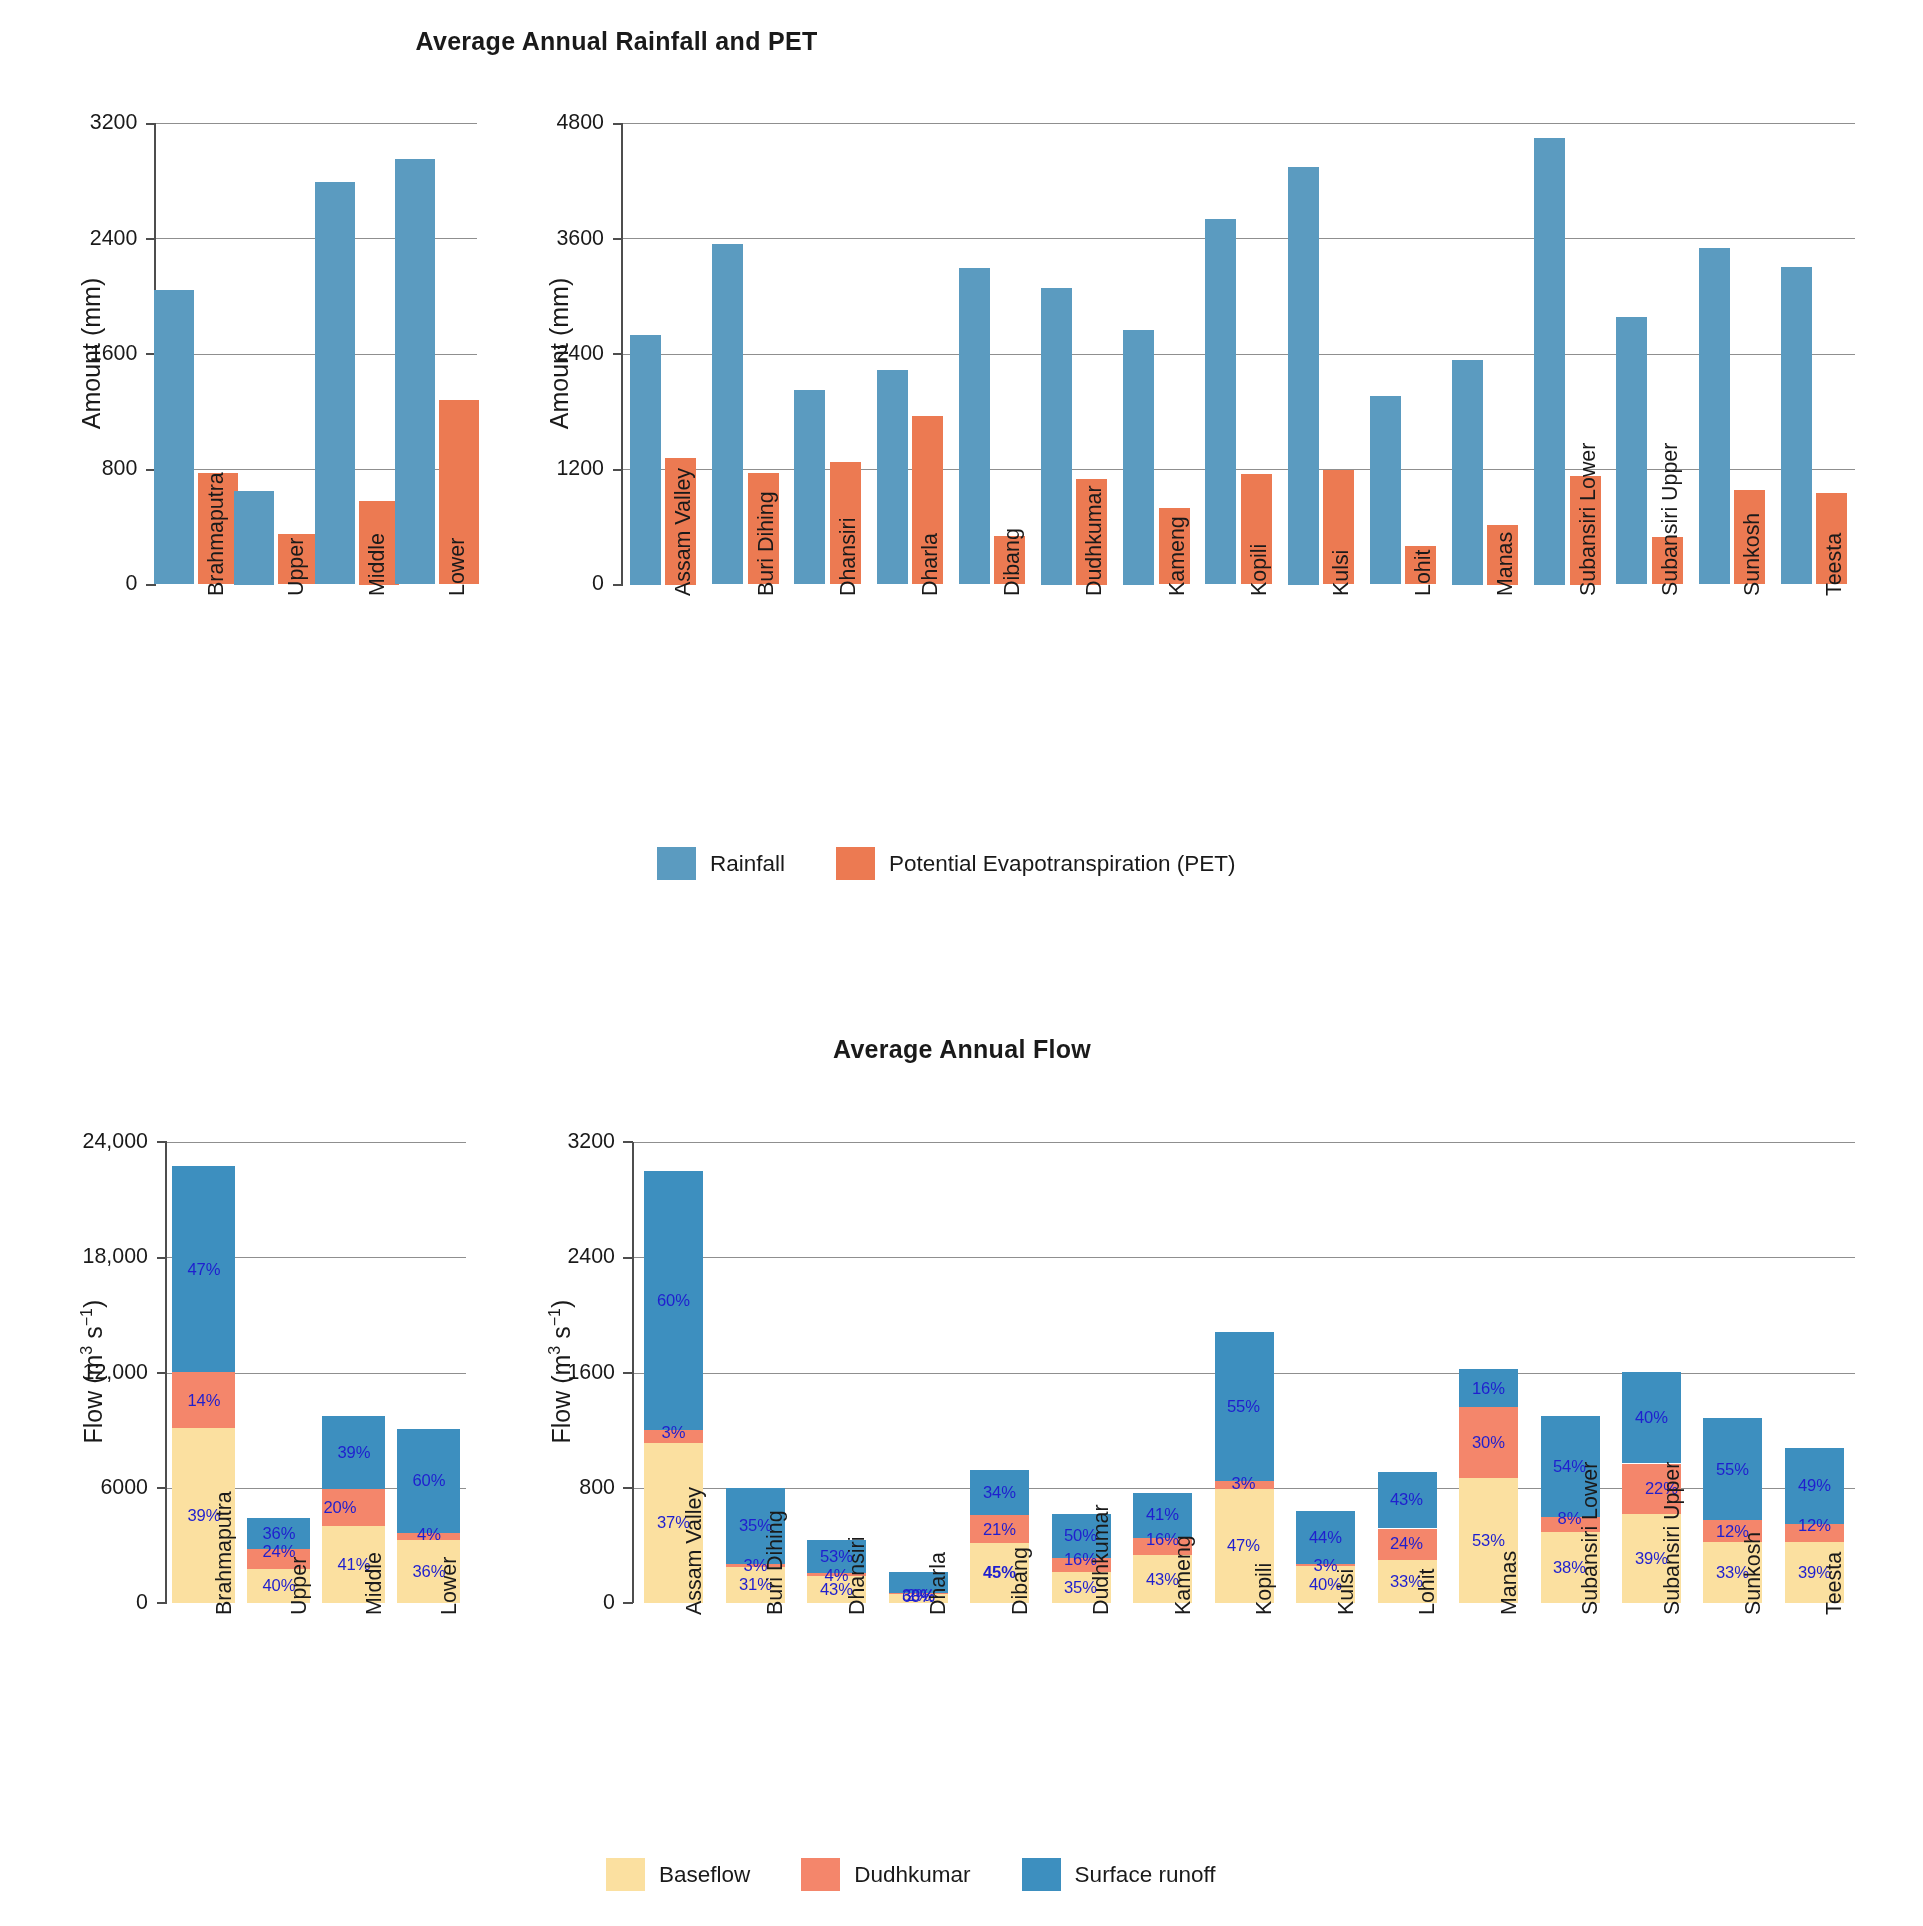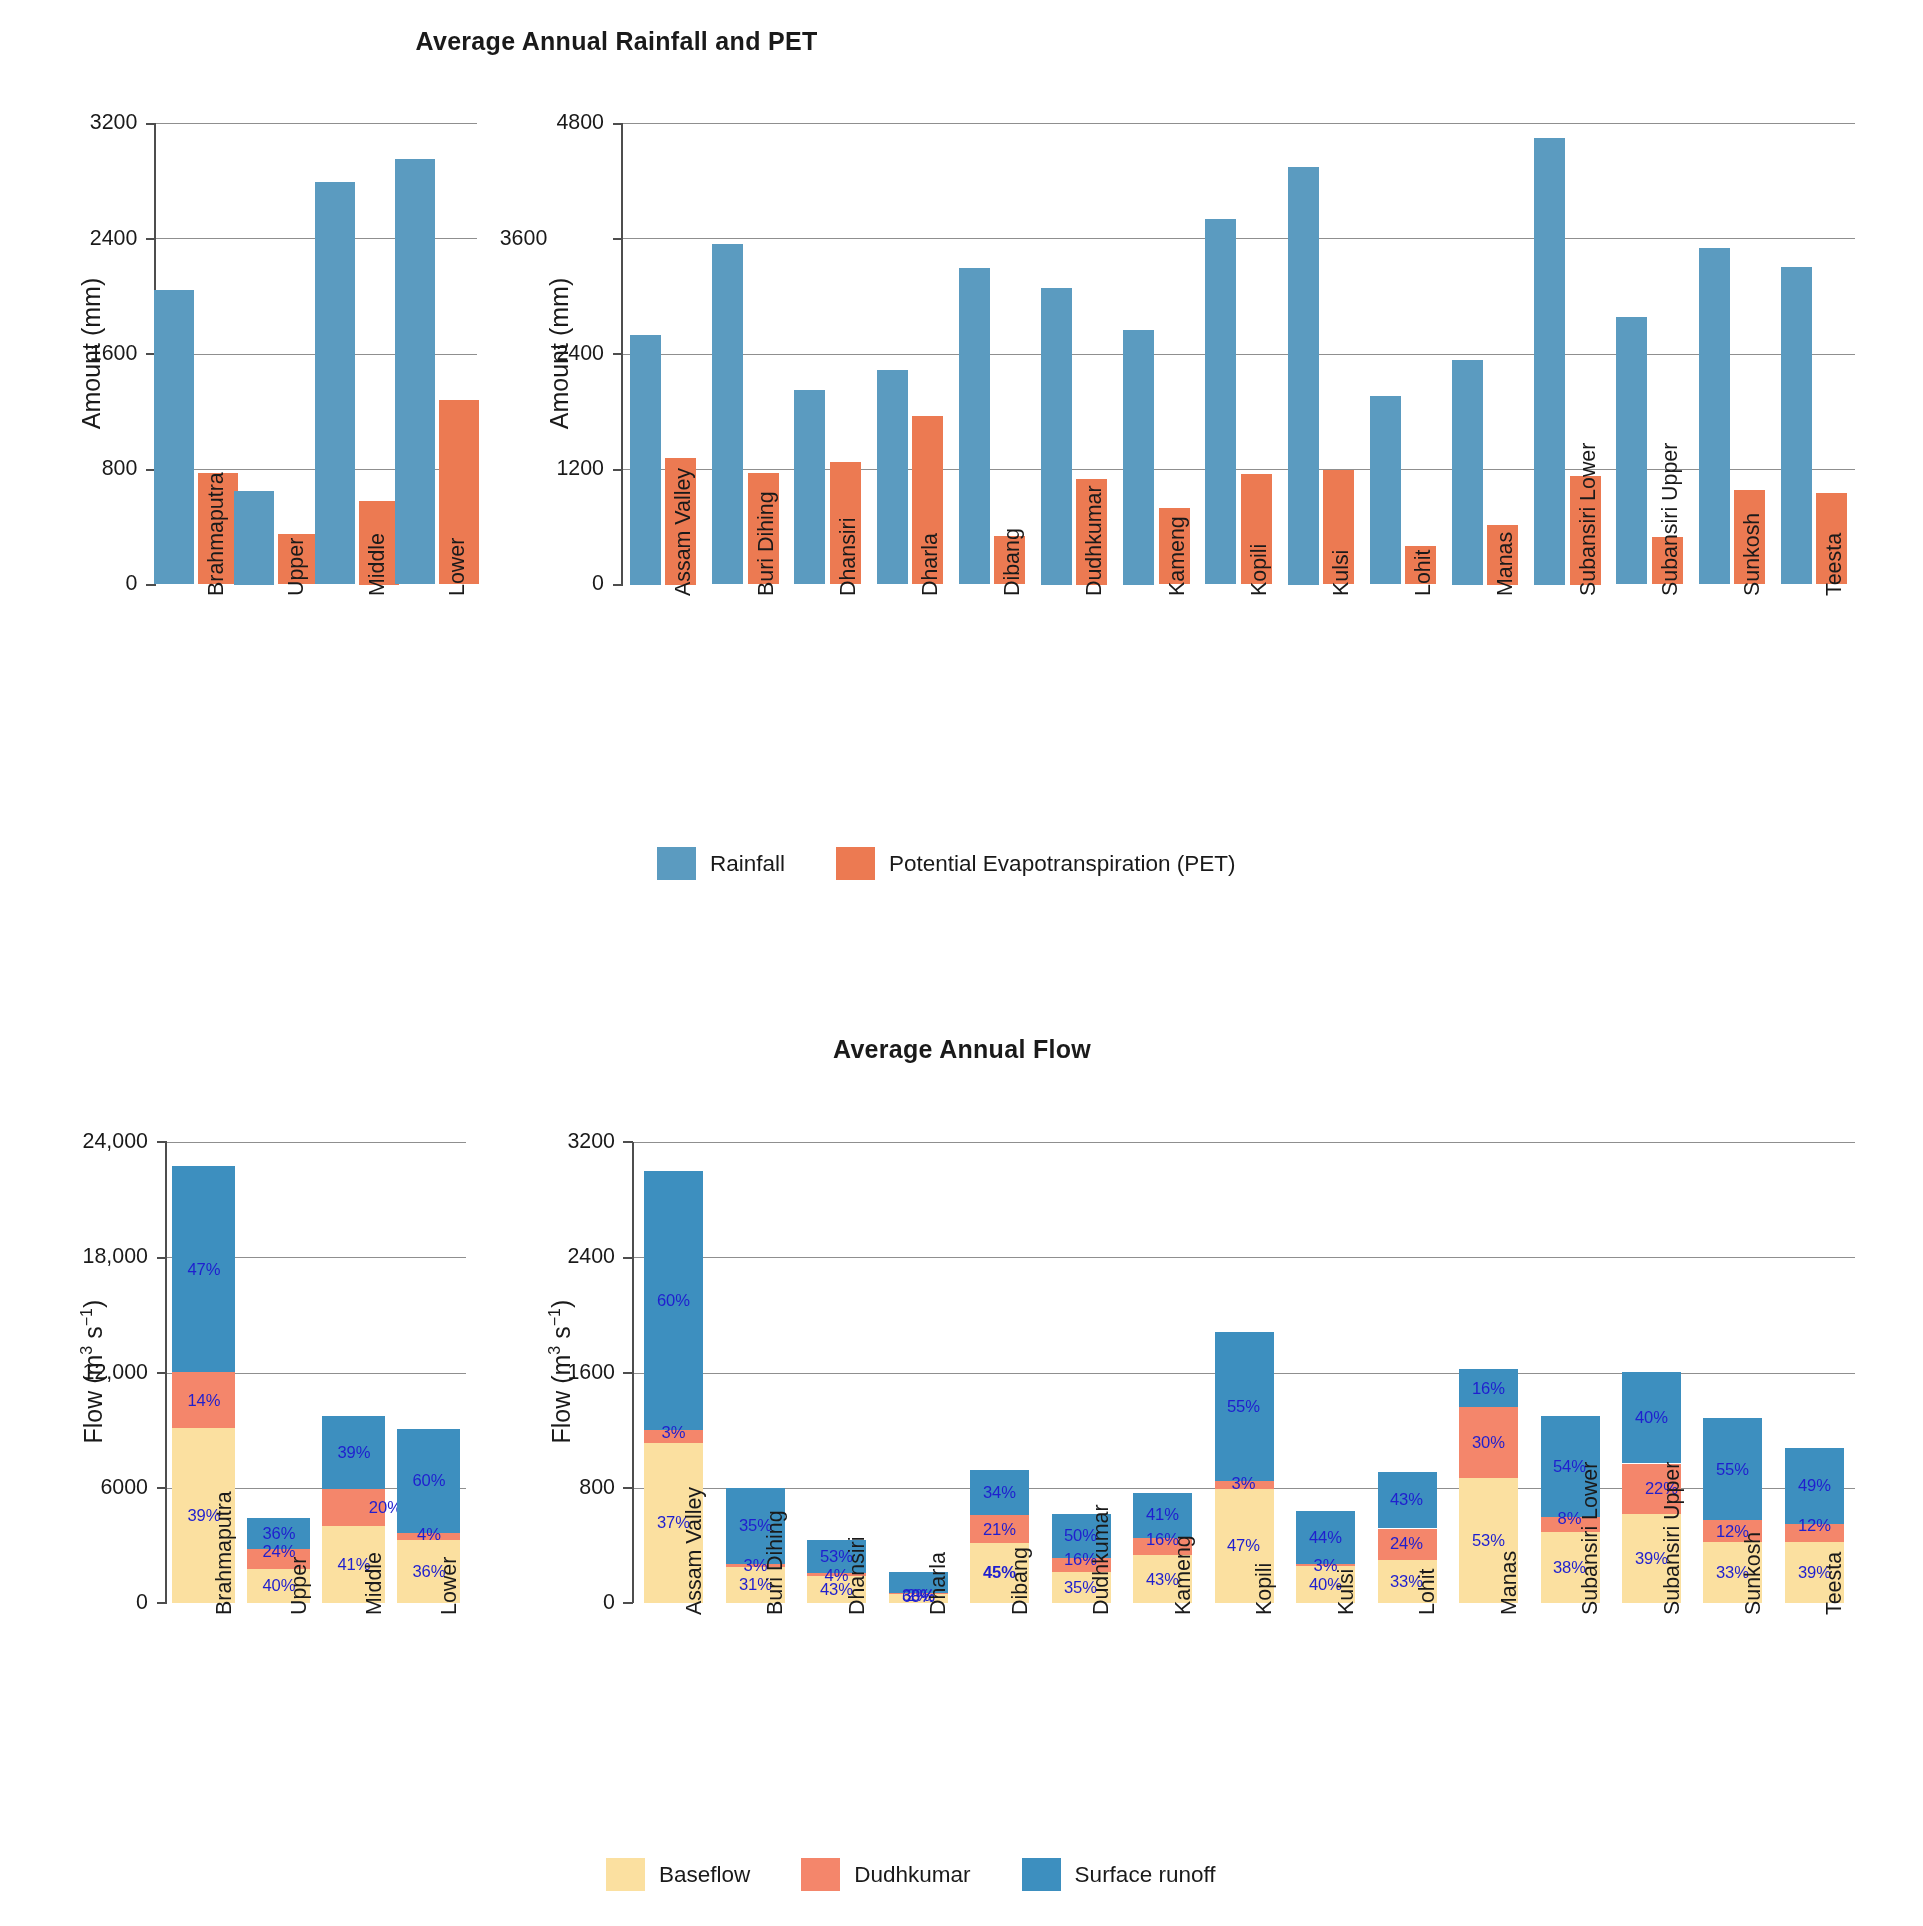--- a/index.html
+++ b/index.html
@@ -94,21 +94,21 @@
       <div class="gridline" style="top: 115px; width: 1233px;"></div>
       <div class="gridline" style="top: 0px; width: 1233px;"></div>
     </div>
     <div class="tick-h" style="left: 98px; top: 584px; position: absolute;"></div>
     <div class="ytick-label" style="right: 1316px; width: 161px; left: -72px; top: 571px;">0</div>
     <div class="tick-h" style="left: 98px; top: 469px; position: absolute;"></div>
     <div class="ytick-label" style="right: 1316px; width: 161px; left: -72px; top: 456px;">1200</div>
     <div class="tick-h" style="left: 98px; top: 353px; position: absolute;"></div>
     <div class="ytick-label" style="right: 1316px; width: 161px; left: -72px; top: 341px;">2400</div>
     <div class="tick-h" style="left: 98px; top: 238px; position: absolute;"></div>
-    <div class="ytick-label" style="right: 1316px; width: 161px; left: -72px; top: 226px; text-align: center;">3600</div>
+    <div class="ytick-label" style="right: 1316px; width: 161px; left: -72px; top: 226px;">3600</div>
     <div class="tick-h" style="left: 98px; top: 123px; position: absolute;"></div>
     <div class="ytick-label" style="right: 1316px; width: 161px; left: -72px; top: 110px;">4800</div>
     <div class="axis-line-v" style="left: 106px; top: 123px; height: 461px;"></div>
     <div class="ylabel" style="left: -31px; top: 339px;">Amount (mm)</div>
     <div class="bar" style="position: absolute; left: 115px; width: 31px; height: 250px; top: 335px; background: rgb(91, 155, 192);"></div>
     <div class="bar" style="position: absolute; left: 150px; width: 31px; height: 127px; top: 458px; background: rgb(236, 122, 82);"></div>
     <div class="xtick-label" style="left: 156px; top: 596px;">Assam Valley</div>
     <div class="bar" style="position: absolute; left: 197px; width: 31px; height: 340px; top: 244px; background: rgb(91, 155, 192);"></div>
     <div class="bar" style="position: absolute; left: 233px; width: 31px; height: 111px; top: 473px; background: rgb(236, 122, 82);"></div>
     <div class="xtick-label" style="left: 239px; top: 596px;">Buri Dihing</div>
@@ -202,21 +202,21 @@
     <div class="seg-label" style="width: 112px; left: 223px; top: 493px; position: absolute;">40%</div>
     <div class="seg-label" style="width: 112px; left: 223px; top: 459px; position: absolute;">24%</div>
     <div class="seg-label" style="width: 112px; left: 223px; top: 441px; position: absolute;">36%</div>
     <div class="xtick-label" style="left: 287px; top: 532px;">Upper</div>
     <div class="bar" style="left: 322px; width: 63px; height: 461px; top: 59px; position: absolute;">
       <div class="bar-seg" style="background: rgb(251, 224, 160); height: 77px; bottom: 0px;"></div>
       <div class="bar-seg" style="background: rgb(244, 134, 107); height: 37px; bottom: 77px;"></div>
       <div class="bar-seg" style="background: rgb(61, 143, 191); height: 73px; bottom: 114px;"></div>
     </div>
     <div class="seg-label" style="width: 112px; left: 298px; top: 472px; position: absolute;">41%</div>
-    <div class="seg-label" style="width: 112px; left: 290px; top: 415px; position: absolute; text-align: right;">20%</div>
+    <div class="seg-label" style="width: 112px; left: 284px; top: 415px; position: absolute;">20%</div>
     <div class="seg-label" style="width: 112px; left: 298px; top: 360px; position: absolute;">39%</div>
     <div class="xtick-label" style="left: 362px; top: 532px;">Middle</div>
     <div class="bar" style="left: 397px; width: 63px; height: 461px; top: 59px; position: absolute;">
       <div class="bar-seg" style="background: rgb(251, 224, 160); height: 63px; bottom: 0px;"></div>
       <div class="bar-seg" style="background: rgb(244, 134, 107); height: 7.1px; bottom: 63px;"></div>
       <div class="bar-seg" style="background: rgb(61, 143, 191); height: 104px; bottom: 70px;"></div>
     </div>
     <div class="seg-label" style="width: 112px; left: 373px; top: 479px; position: absolute;">36%</div>
     <div class="seg-label" style="width: 112px; left: 373px; top: 442px; position: absolute;">4%</div>
     <div class="seg-label" style="width: 112px; left: 373px; top: 388px; position: absolute;">60%</div>

